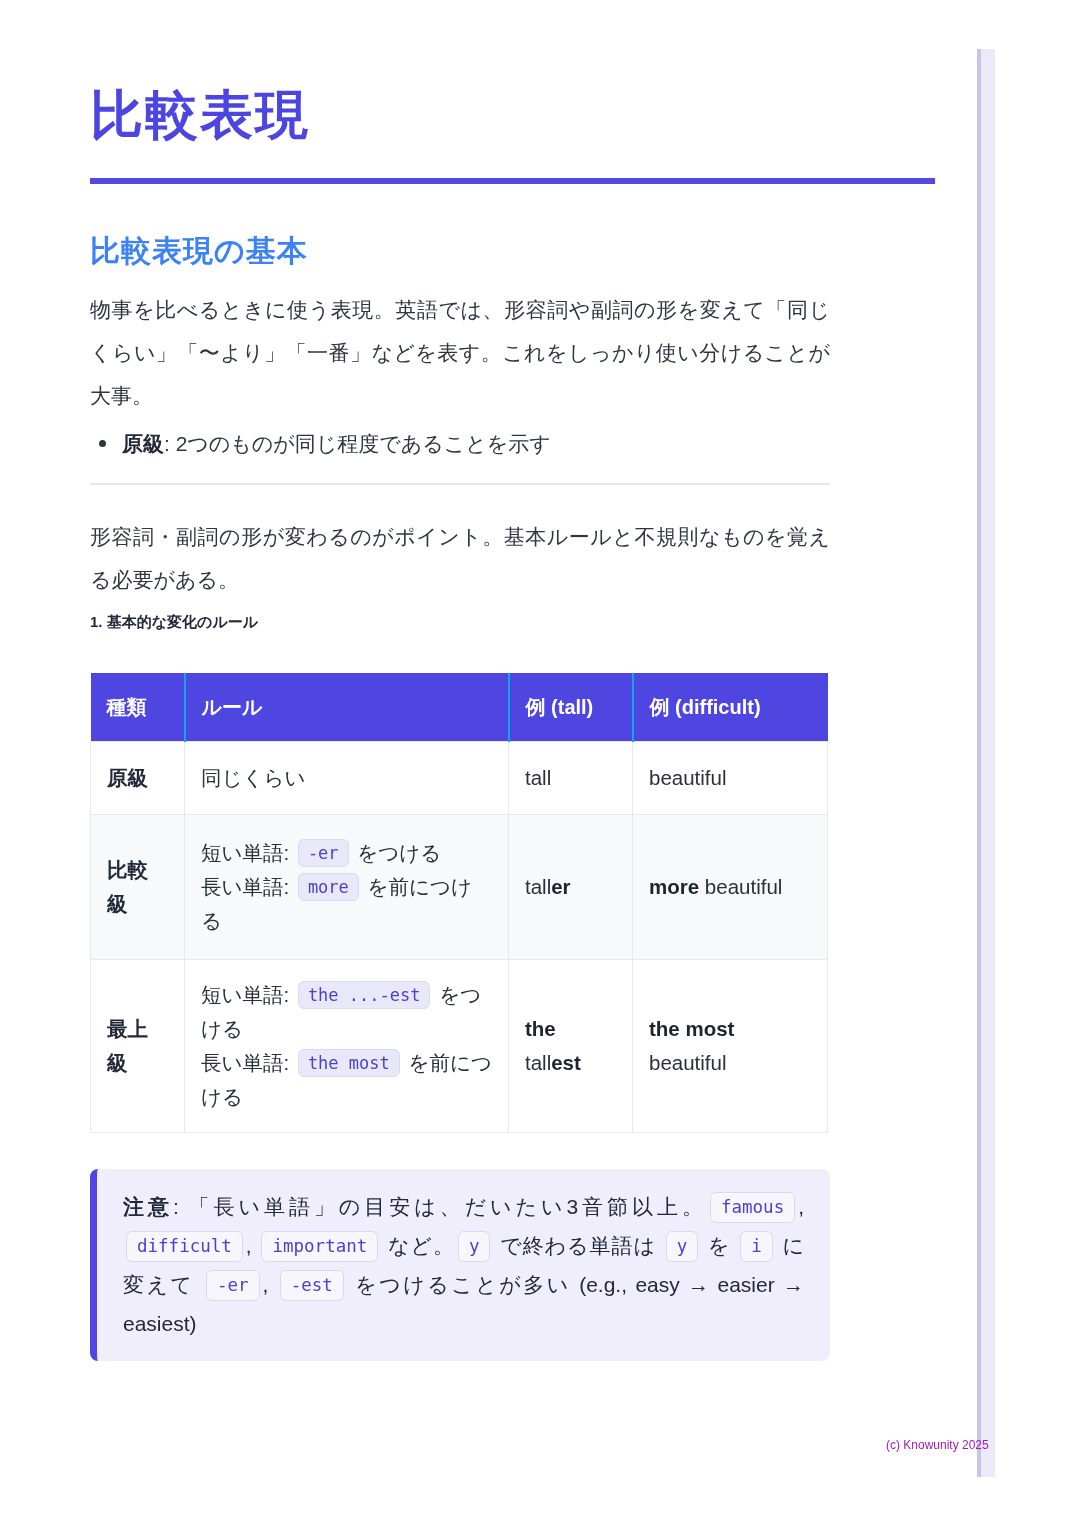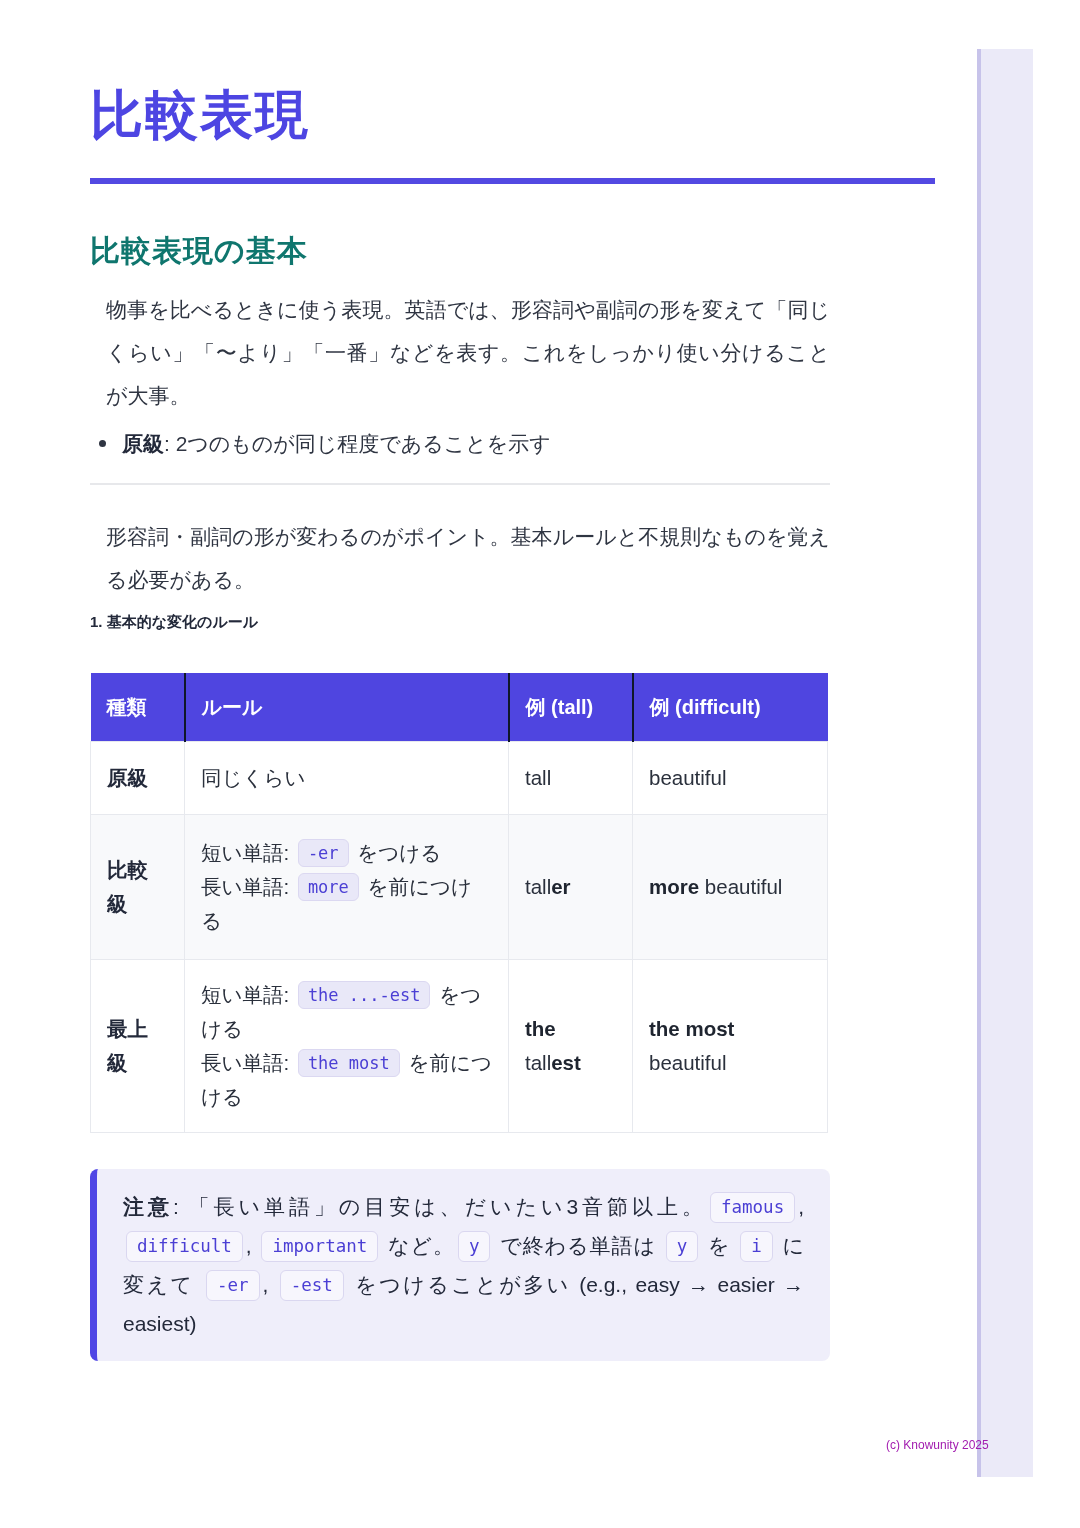--- a/index.html
+++ b/index.html
@@ -1,51 +1,51 @@
 <!DOCTYPE html>
 <html><head>
 <meta charset="utf-8">
 <style>
   html,body{margin:0;padding:0;background:#ffffff;}
   body{font-family:"Liberation Sans","DejaVu Sans",sans-serif;color:#2F3542;}
-  .page{position:relative;width:1080px;height:1528px;background:#ffffff;overflow:hidden;}
+  .page{position:relative;width:995px;height:1528px;background:#ffffff;overflow:hidden;}
 
   
   .scroll-strip{position:absolute;left:977px;top:49px;width:56px;height:1428px;
     background:#EBEAF8;border-left:4px solid #C7C3EA;box-sizing:border-box;z-index:1;}
 
   
   .footer{position:absolute;left:886px;top:1438px;font-size:12px;color:#a21caf;z-index:3;white-space:nowrap;}
 
   .content{position:absolute;left:90px;top:0;width:740px;z-index:2;}
 
   h1.doc-title{margin:84px 0 0 0;font-size:53px;line-height:62px;font-weight:800;
     color:#4D45E2;letter-spacing:2px;}
   .title-rule{width:845px;height:6px;background:#5349E2;margin-top:32px;}
 
   h2.sec{margin:48px 0 0 0;font-size:30px;line-height:38px;font-weight:800;
-    color:#0f766e;letter-spacing:1px;}
+    color:#3b82f6;letter-spacing:1px;}
   h2.sec2{margin-top:30px;}
 
-  p.body{margin:18px 0 0 16px;font-size:21px;line-height:43px;text-align:justify;color:#2F3542;}
+  p.body{margin:18px 0 0 0;font-size:21px;line-height:43px;text-align:justify;color:#2F3542;}
   p.body2{margin-top:30px;}
 
   ul.bullets{list-style:none;margin:12px 0 0 0;padding:0;}
   ul.bullets li{position:relative;padding-left:32px;font-size:21px;line-height:30px;margin-bottom:15px;}
   ul.bullets li .dot{position:absolute;left:9px;top:11px;width:7px;height:7px;border-radius:50%;background:#2F3542;}
   ul.bullets li b{font-weight:800;color:#23293A;}
 
   hr.divider{border:0;border-top:2px solid #E7E8EB;margin:24px 0 0 0;width:740px;}
 
   h3.sub{margin:6px 0 0 0;font-size:15px;line-height:30px;font-weight:800;color:#23293A;}
   h3.sub-first{margin-top:6px;}
 
   table.cmp{border-collapse:collapse;table-layout:fixed;width:737px;margin-top:36px;}
   table.cmp th{background:#4F45E0;color:#ffffff;font-size:20px;line-height:28px;font-weight:700;
-    text-align:left;padding:20px 16px;border-right:2px solid #0f172a;}
+    text-align:left;padding:20px 16px;border-right:2px solid #0ea5e9;}
   table.cmp th:last-child{border-right:none;}
   table.cmp td{border:1px solid #E7E9EE;font-size:20.5px;line-height:34px;color:#2A303C;
     vertical-align:middle;padding:21px 16px;background:#ffffff;text-align:left;}
   table.cmp tr.r1 td{padding-top:22px;padding-bottom:22px;line-height:28px;}
   table.cmp tr.r2 td{background:#F8F9FB;}
   table.cmp tr.r3 td{padding-top:18px;padding-bottom:18px;}
   table.cmp td.kind{font-weight:800;color:#23293A;}
   table.cmp td b{font-weight:800;color:#1F2530;}
 
   .chip{display:inline-block;font-family:"DejaVu Sans Mono","Liberation Mono",monospace;

